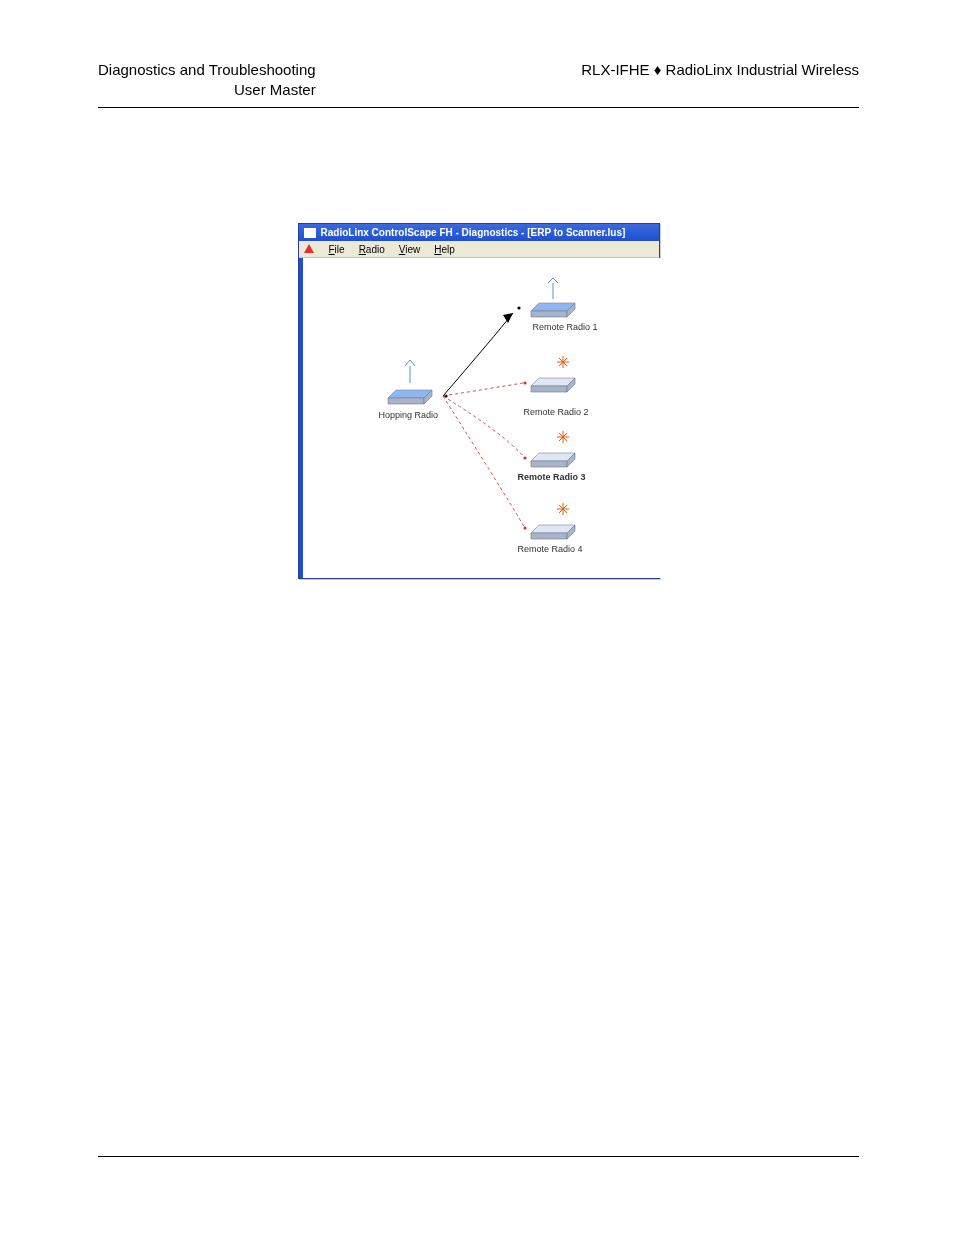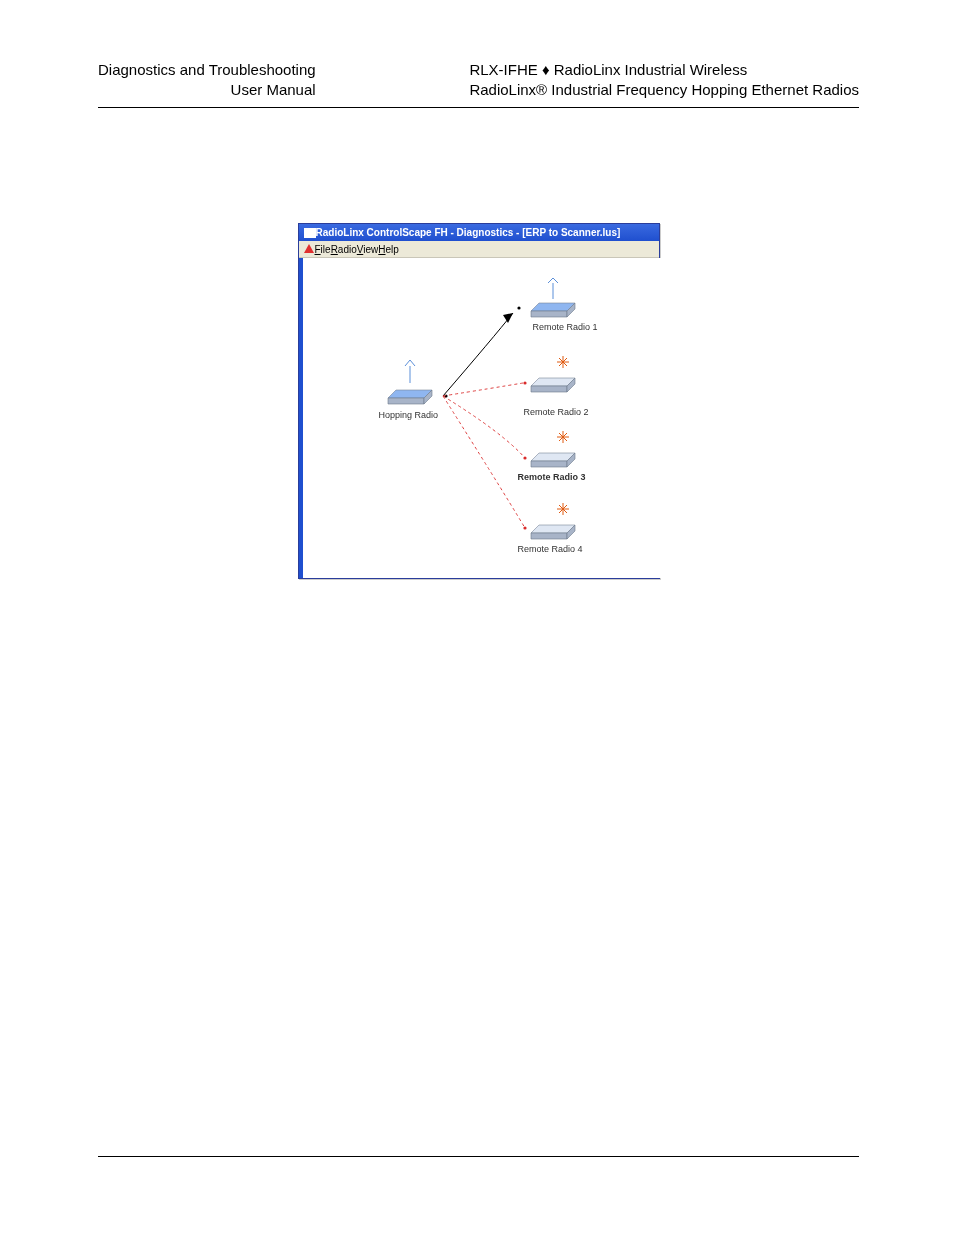--- a/index.html
+++ b/index.html
@@ -42,34 +42,35 @@
   }
   .titlebar {
     background: linear-gradient(#3a6ae0, #1f4fcf);
     color: #fff;
     font-family: Tahoma, sans-serif;
     font-weight: bold;
     font-size: 10px;
     padding: 3px 5px;
     display: flex;
     align-items: center;
+    gap: 5px;
   }
   .titlebar .win-ico {
     width: 12px; height: 10px;
     background: #fff;
     display: inline-block;
   }
   .menubar {
     background: #ece9d8;
     font-family: Tahoma, sans-serif;
     font-size: 10px;
     padding: 2px 4px;
     display: flex;
     align-items: center;
-    gap: 0;
+    gap: 14px;
     border-bottom: 1px solid #c9c6b8;
   }
   .menubar .app-ico {
     width: 12px; height: 12px;
     display: inline-block;
   }
   .menubar span u { text-decoration: underline; }
   .canvas {
     position: relative;
     width: 100%;
@@ -108,25 +109,24 @@
     border-top: 1px solid #000;
   }
 </style>
 </head>
 <body>
 
 <div class="page">
   <div class="header">
     <div class="header-left">
       <div>Diagnostics and Troubleshooting</div>
-      <div>User Manual</div>
+      <div>User Master</div>
     </div>
     <div class="header-right">
       <div>RLX-IFHE ♦ RadioLinx Industrial Wireless</div>
-      <div>RadioLinx® Industrial Frequency Hopping Ethernet Radios</div>
     </div>
   </div>
 
   <div class="figure-wrap">
     <div class="app-win">
       <div class="titlebar">
         <span class="win-ico"></span>
         <span>RadioLinx ControlScape FH - Diagnostics - [ERP to Scanner.lus]</span>
       </div>
       <div class="menubar">

